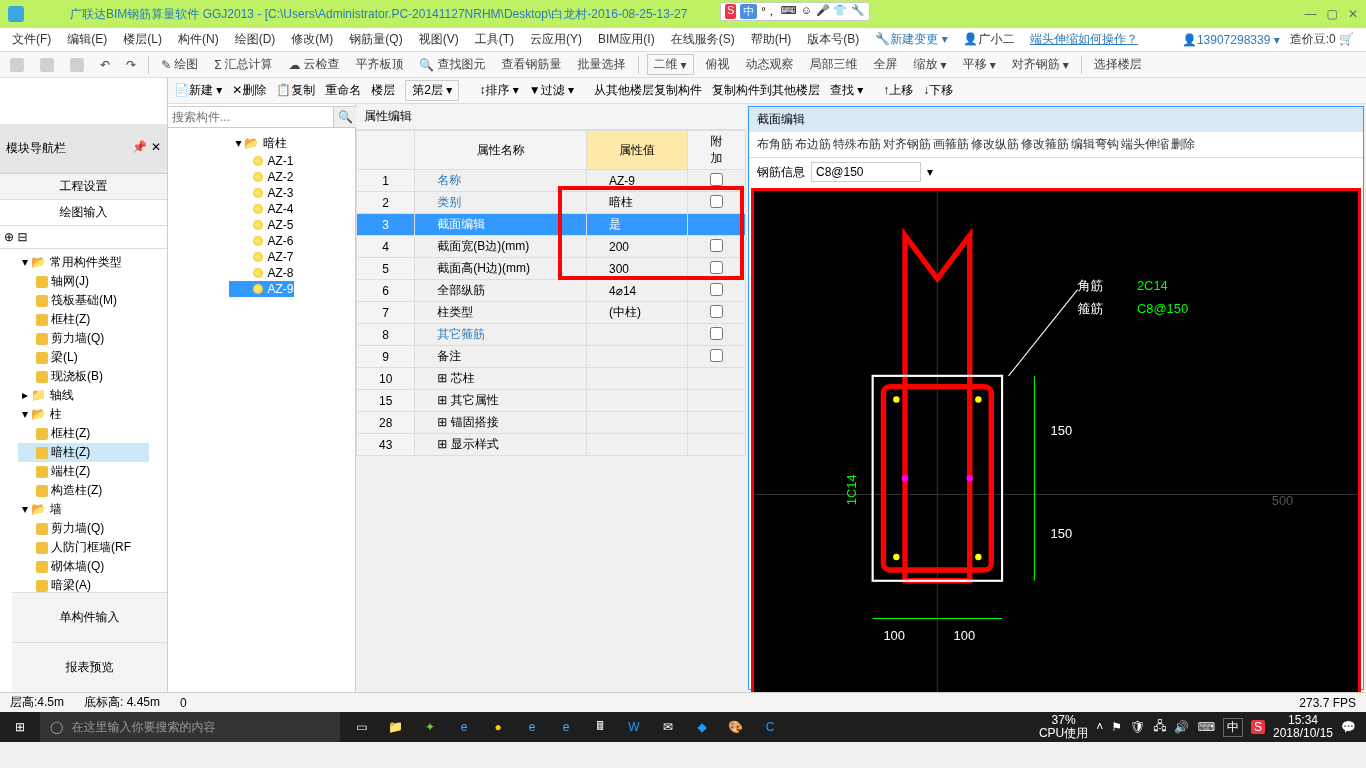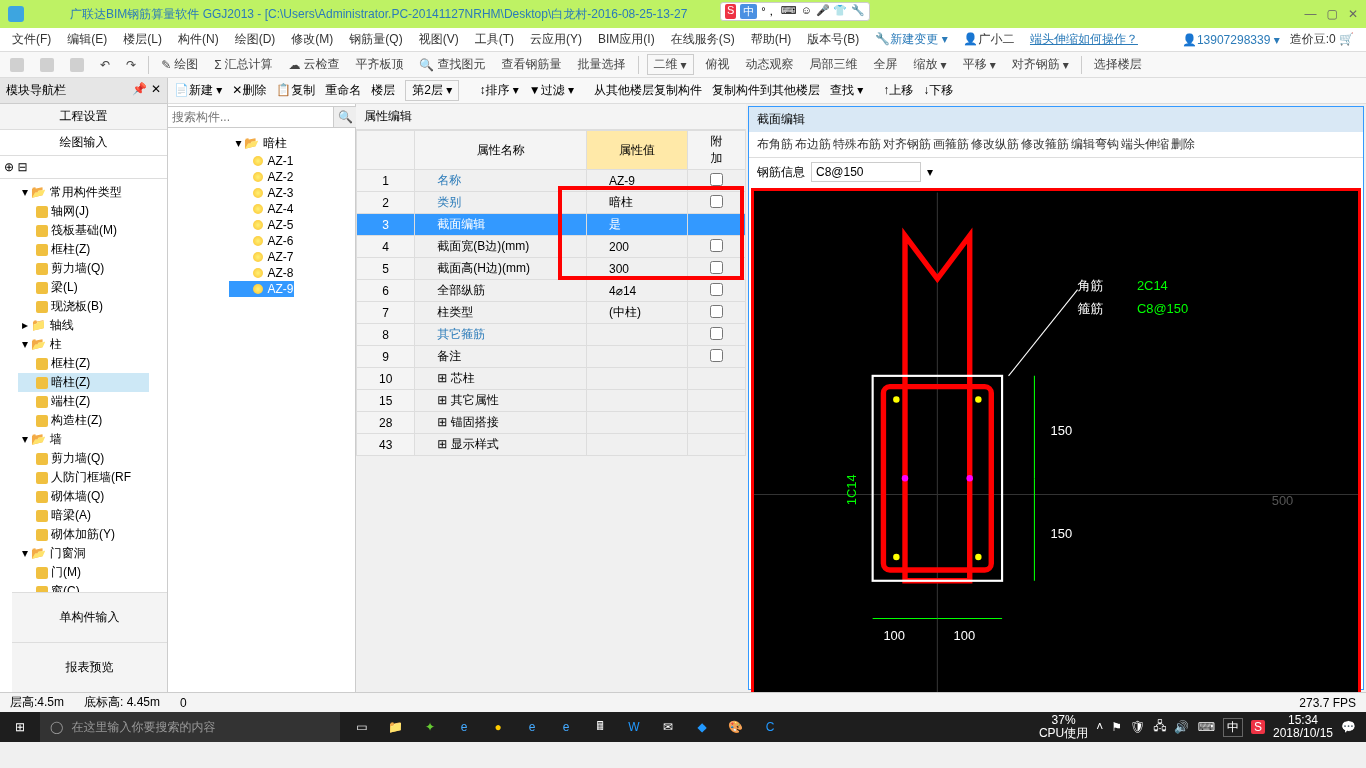--- a/index.html
+++ b/index.html
@@ -12,21 +12,21 @@
 .menubar .mitem { padding: 2px 6px; color: #333; }
 .menubar .link { color: #2b7bb9; text-decoration: underline; margin-left: auto; }
 .menubar .acct { color: #2b7bb9; margin-left: 40px; }
 .toolbar { height: 26px; background: #f8f8f8; border-bottom: 1px solid #ddd; display: flex; align-items: center; padding: 0 6px; gap: 8px; }
 .toolbar .tbtn { display: flex; align-items: center; gap: 3px; color: #444; padding: 1px 4px; }
 .toolbar .sep { width: 1px; height: 18px; background: #ccc; }
 .toolbar .ico { width: 14px; height: 14px; background: #d0d0d0; display: inline-block; border-radius: 2px; }
 .toolbar2 { height: 26px; background: #f8f8f8; border-bottom: 1px solid #ddd; display: flex; align-items: center; padding: 0 6px; gap: 10px; }
 .main { display: flex; height: calc(768px - 28px - 24px - 26px - 26px - 20px - 30px); }
 .navpanel { width: 168px; border-right: 1px solid #ccc; background: #fff; display: flex; flex-direction: column; }
-.navpanel-hdr { background: #e6e6e6; padding: 4px 6px; display: flex; justify-content: space-between; border-bottom: 1px solid #ccc; }
+.navpanel-hdr { background: #e6e6e6; padding: 16px 6px; display: flex; justify-content: space-between; border-bottom: 1px solid #ccc; margin-top: 46px; }
 .navpanel-tabs { display: flex; flex-direction: column; }
 .navpanel-tabs div { padding: 4px; text-align: center; border-bottom: 1px solid #ddd; background: #f4f4f4; }
 .navtree { flex: 1; overflow: auto; padding: 4px 18px; }
 .navtree .node { padding: 1px 0 1px 14px; white-space: nowrap; display: flex; align-items: center; gap: 3px; }
 .navtree .node.l1 { padding-left: 4px; }
 .navtree .node.l2 { padding-left: 18px; }
 .navtree .sel { background: #cde8f6; }
 .navtree .ic { width: 12px; height: 12px; background: #f0c040; display: inline-block; border-radius: 2px; }
 .navpanel-bot div { padding: 16px; text-align: center; border-top: 1px solid #ddd; background: #f4f4f4; margin-left: 12px; }
 .midcol { width: 188px; display: flex; flex-direction: column; border-right: 1px solid #ccc; background: #fff; align-items: center; }

